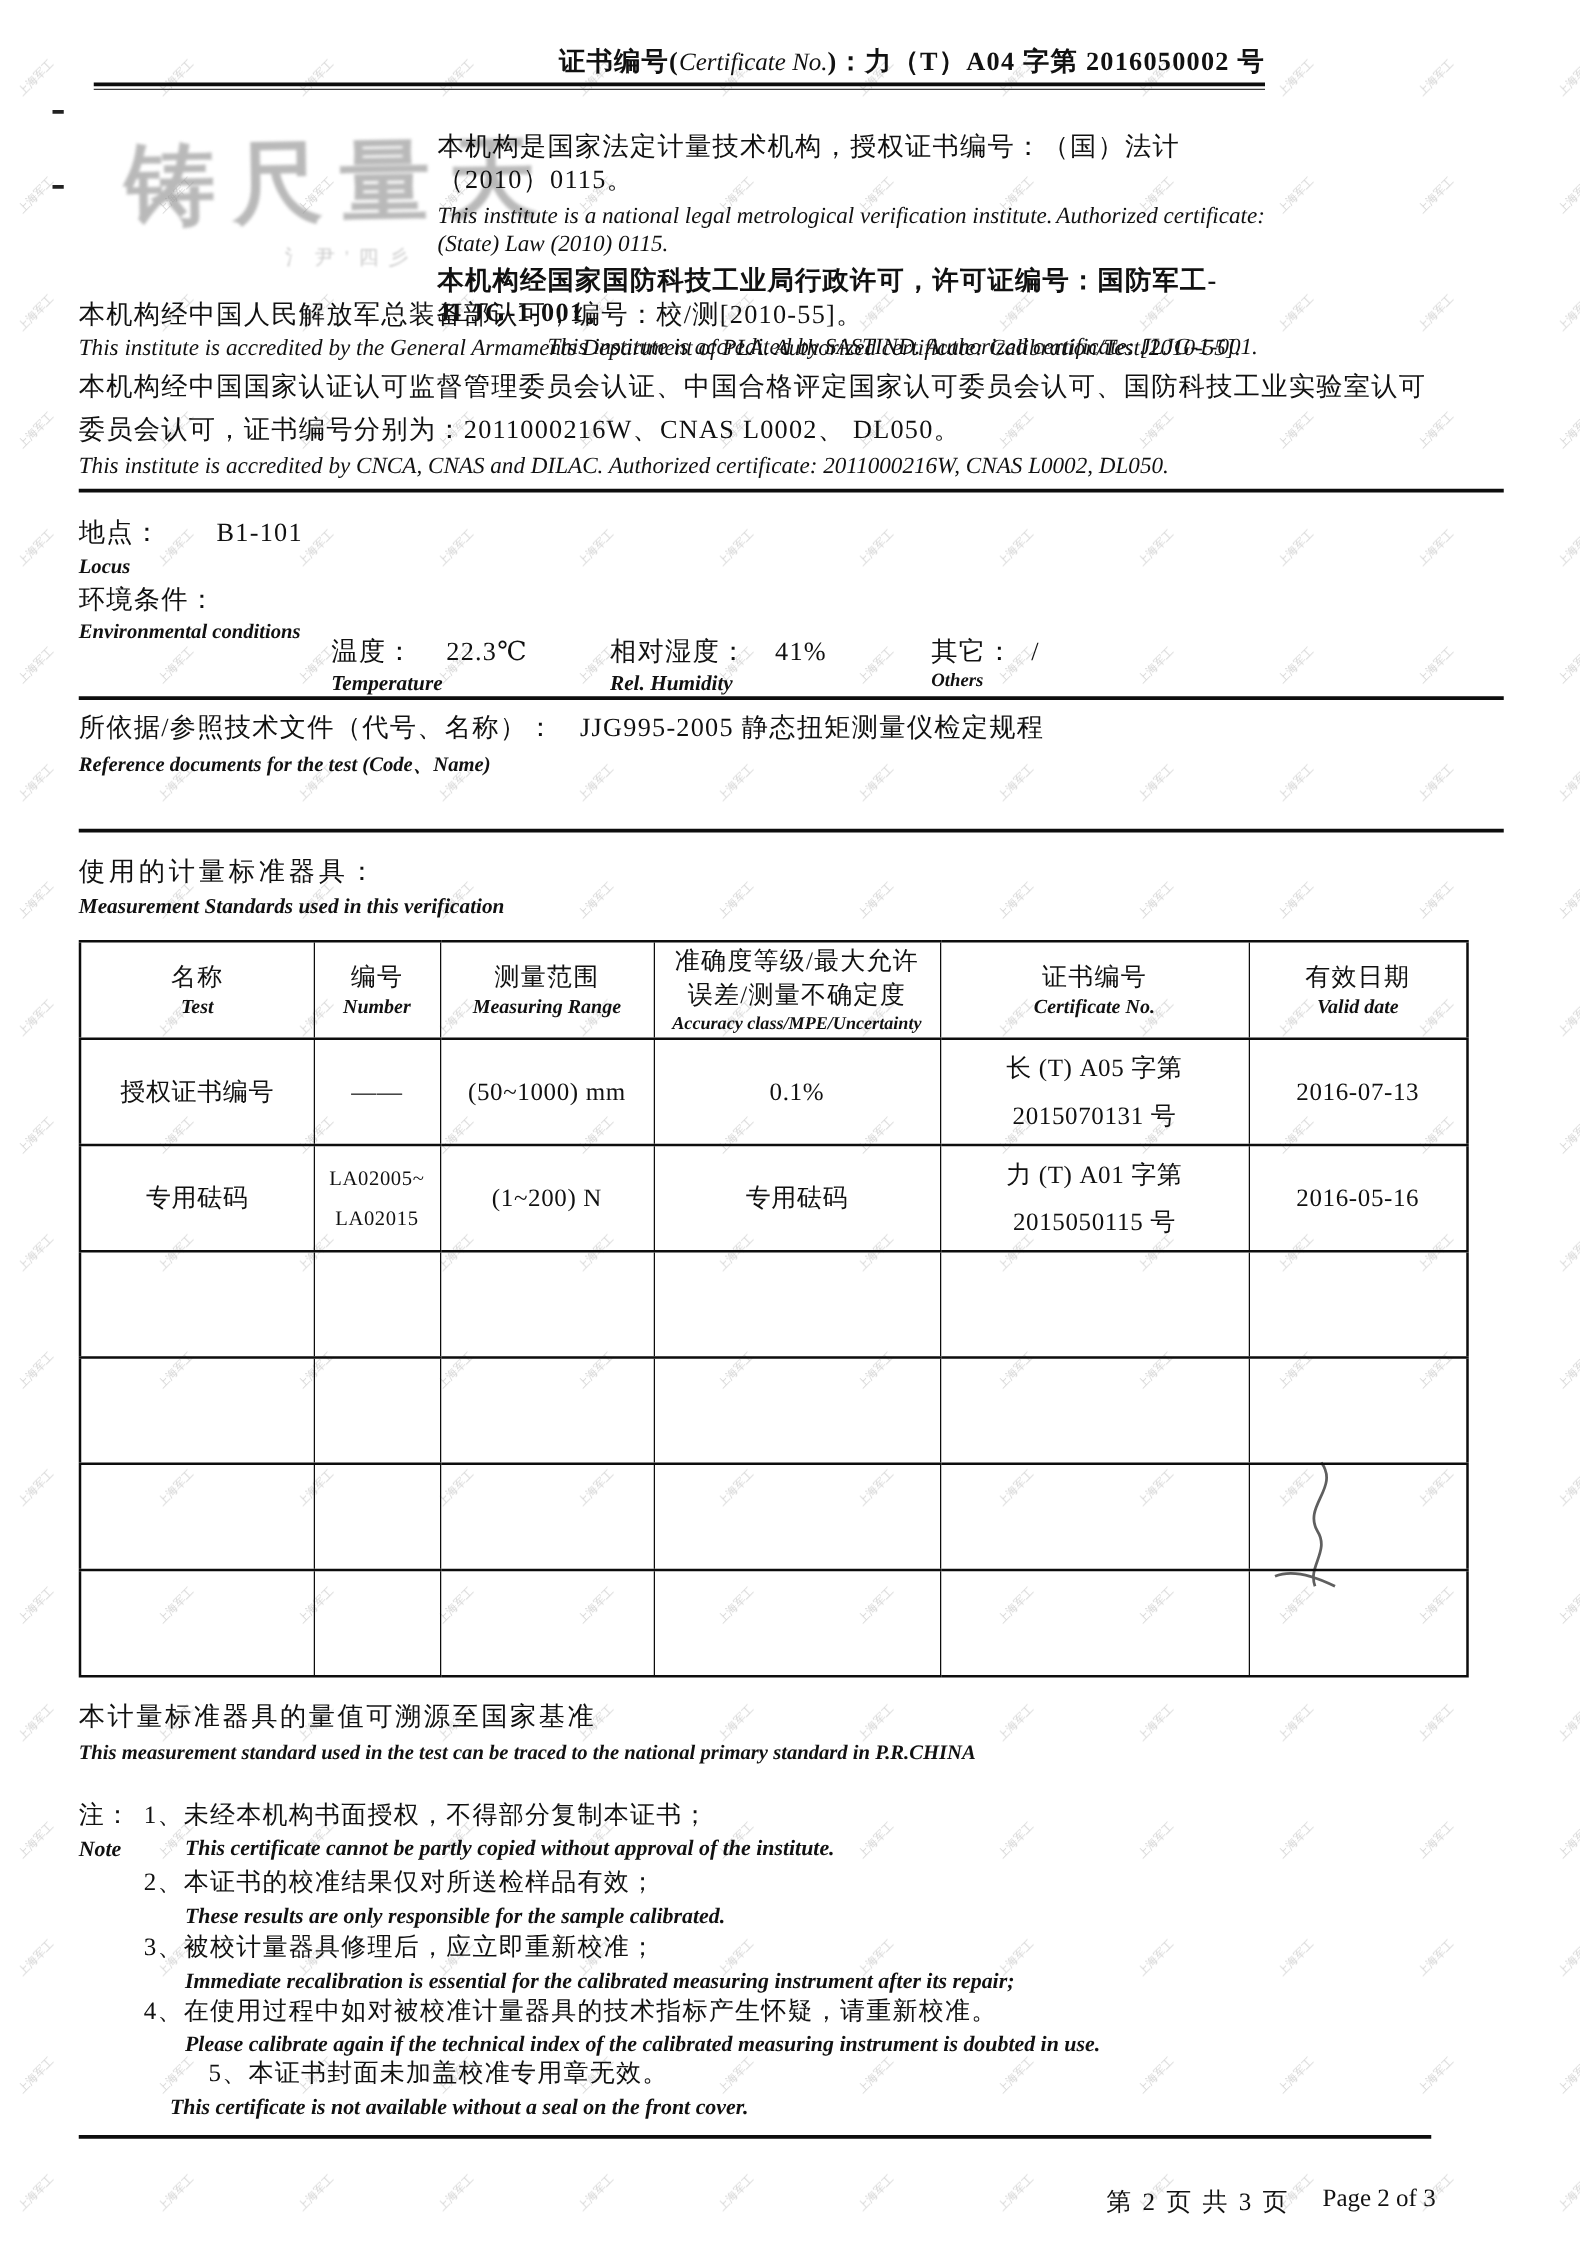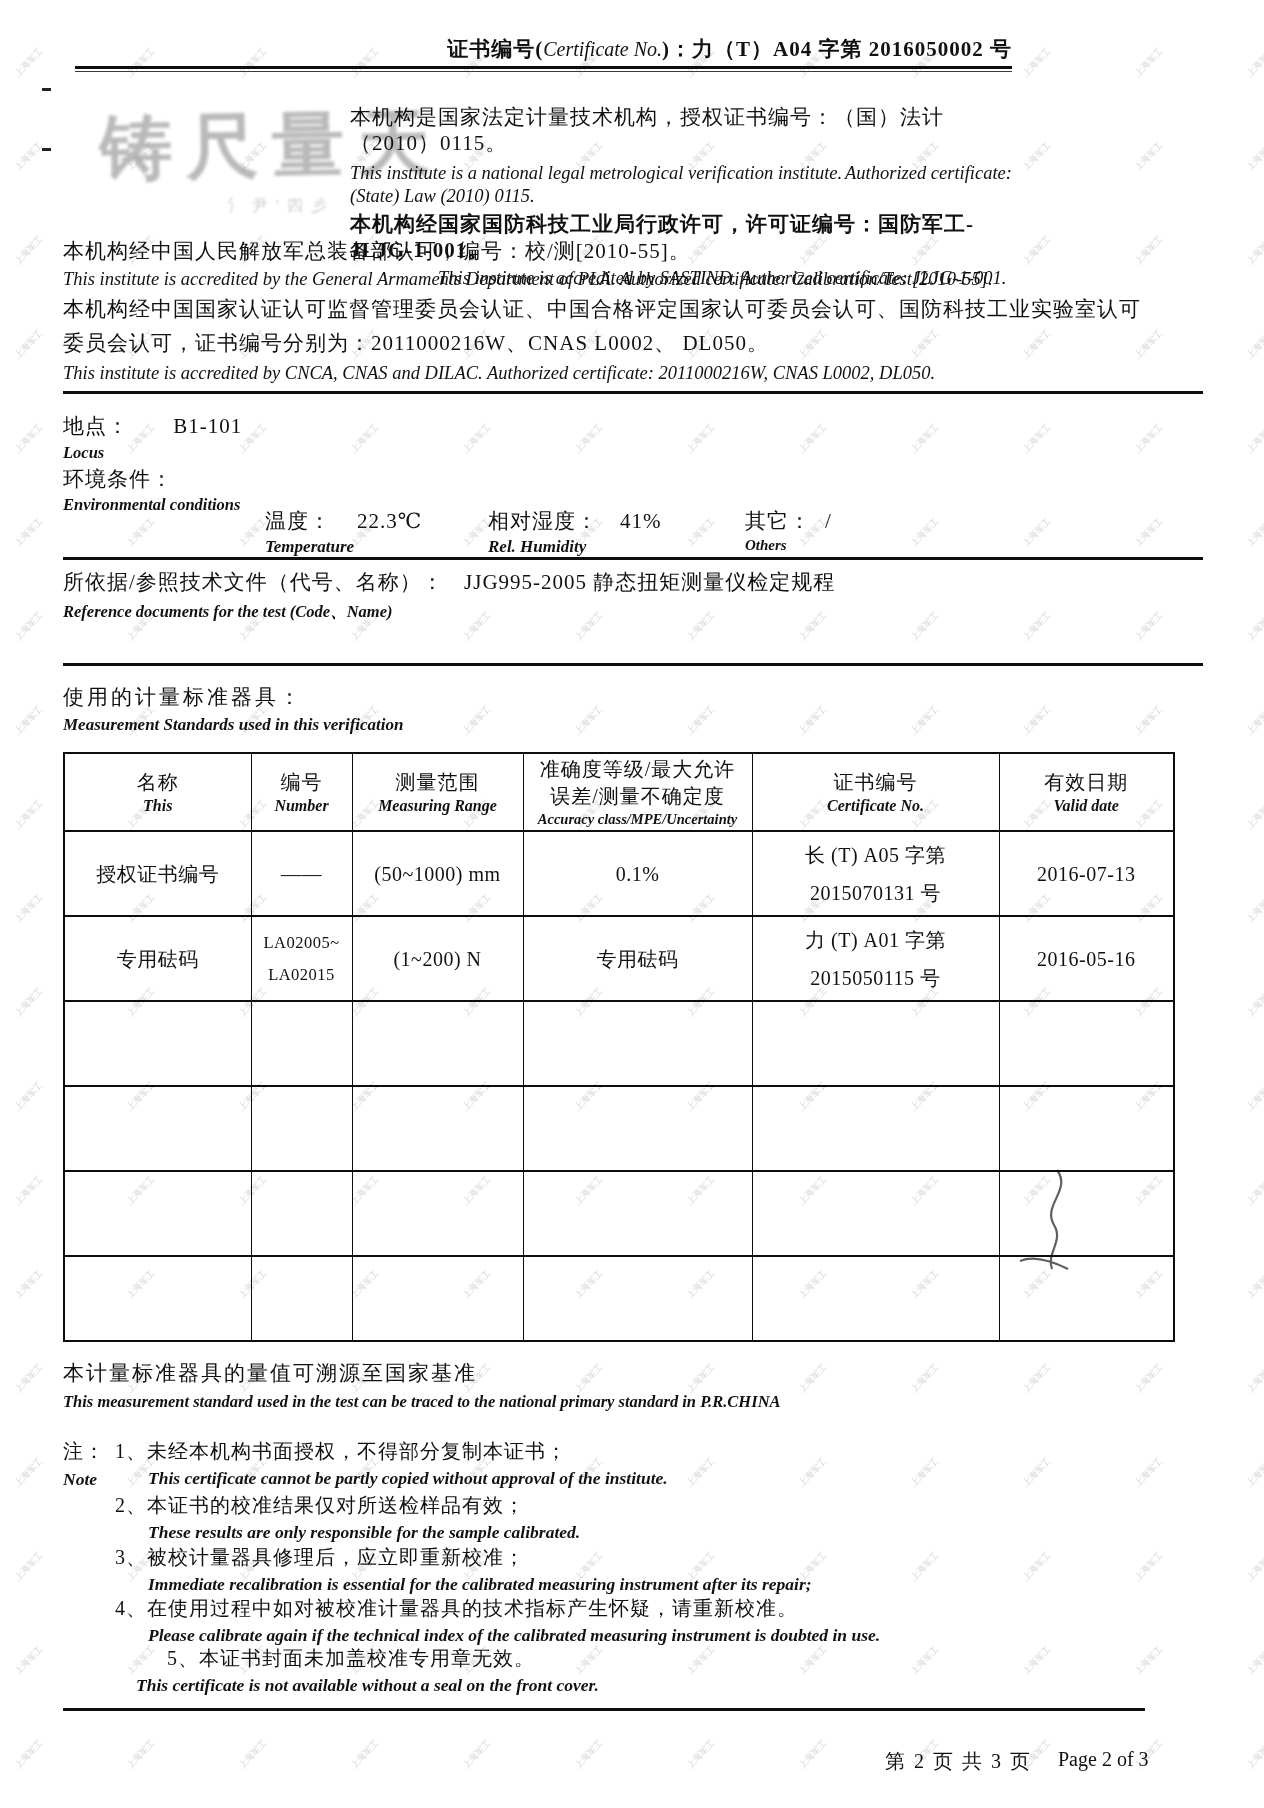--- a/index.html
+++ b/index.html
@@ -140,21 +140,21 @@
         <col style="width:101px">
         <col style="width:171px">
       <col style="width:229px">
         <col style="width:247px">
         <col style="width:175px">
     </colgroup>
     <tbody>
         <tr style="height:60px;">
       <th>
         <div class="th-cn">名称</div>
-        <div class="th-en">This</div>
+        <div class="th-en">Test</div>
       </th>
       <th>
         <div class="th-cn">编号</div>
         <div class="th-en">Number</div>
       </th>
       <th>
         <div class="th-cn">测量范围</div>
         <div class="th-en">Measuring Range</div>
       </th>
       <th>

